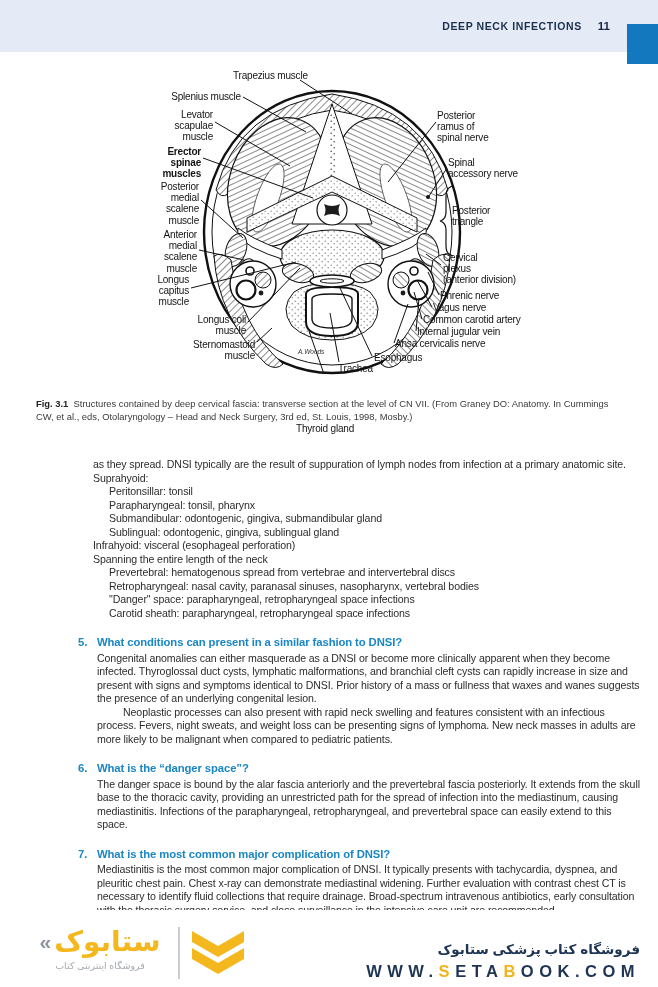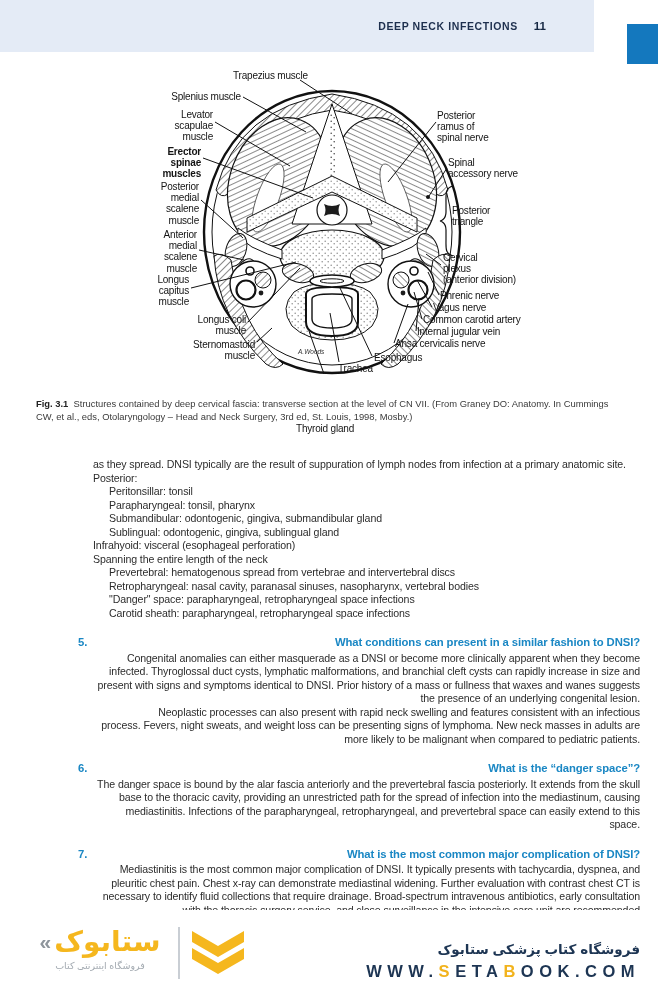--- a/index.html
+++ b/index.html
@@ -1,41 +1,41 @@
 <!DOCTYPE html>
 <html><head>
 <meta charset="utf-8">
 <style>
   html,body{margin:0;padding:0;background:#ffffff;}
   .page{position:relative;width:658px;height:987px;background:#ffffff;overflow:hidden;
         font-family:"Liberation Sans","DejaVu Sans",sans-serif;}
 
   
-  .header-band{position:absolute;top:0;left:0;width:594px;height:52px;background:#e4ebf6;
+  .header-band{position:absolute;top:0;left:0;width:658px;height:52px;background:#e4ebf6;
                display:flex;align-items:center;justify-content:flex-end;padding-right:48px;box-sizing:border-box;}
   .header-title{font-size:10.5px;font-weight:600;letter-spacing:.6px;color:#1d2f4e;}
   .header-page{font-size:11.5px;font-weight:700;color:#152742;margin-left:16px;}
   .header-box{position:absolute;top:24px;right:0;width:31px;height:40px;background:#1478be;}
 
   
   .figure-area{position:absolute;top:60px;left:0;width:658px;height:332px;}
   .fig-label{position:absolute;font-size:10px;line-height:11.2px;color:#141414;white-space:pre-line;letter-spacing:-.2px;}
   .ra{text-align:right;}
   .figure-caption{position:absolute;top:398px;left:36px;width:588px;font-size:9.4px;line-height:12.6px;color:#3a3a3a;}
   .cap-tag{font-weight:700;color:#222;}
 
   
   .main{position:absolute;top:458px;left:78px;width:562px;height:452px;overflow:hidden;
         font-size:10.6px;line-height:13.5px;color:#2c2c2c;letter-spacing:-.1px;}
   .intro{margin-left:15px;}
   .ol0{margin-left:15px;}
   .ol1{margin-left:31px;}
   .q{margin-top:16px;display:flex;}
   .qnum{width:19px;flex:0 0 19px;font-size:11.3px;font-weight:700;color:#1a87c4;}
-  .qbody{flex:1;text-align:right;}
+  .qbody{flex:1;}
   .qtitle{font-size:11.3px;font-weight:700;color:#1a87c4;margin-bottom:2px;}
   .qpara{margin:0;}
   .qpara.indent{text-indent:26px;}
 
   
   .footer{position:absolute;left:0;bottom:0;width:658px;height:64px;background:#fff;}
   .logo{position:absolute;left:30px;top:2px;width:140px;text-align:center;}
   .logo-line{display:flex;align-items:center;justify-content:center;direction:ltr;}
   .logo-chev{color:#8e959c;font-size:21px;font-weight:700;margin-right:3px;}
   .logo-word{color:#f5b71e;font-size:28px;font-weight:700;}
@@ -228,21 +228,21 @@
   </div>
 
   <div class="figure-caption">
     <span class="cap-tag">Fig. 3.1</span>&nbsp;
     <span>Structures contained by deep cervical fascia: transverse section at the level of CN VII. (From Graney DO: Anatomy. In Cummings CW, et al., eds, Otolaryngology – Head and Neck Surgery, 3rd ed, St. Louis, 1998, Mosby.)</span>
   </div>
 
   <div class="main">
     <div class="intro">as they spread. DNSI typically are the result of suppuration of lymph nodes from infection at a primary anatomic site.</div>
     <div>
-      <div class="ol0">Posterior:</div>
+      <div class="ol0">Suprahyoid:</div>
       <div class="ol1">Peritonsillar: tonsil</div>
       <div class="ol1">Parapharyngeal: tonsil, pharynx</div>
       <div class="ol1">Submandibular: odontogenic, gingiva, submandibular gland</div>
       <div class="ol1">Sublingual: odontogenic, gingiva, sublingual gland</div>
       <div class="ol0">Infrahyoid: visceral (esophageal perforation)</div>
       <div class="ol0">Spanning the entire length of the neck</div>
       <div class="ol1">Prevertebral: hematogenous spread from vertebrae and intervertebral discs</div>
       <div class="ol1">Retropharyngeal: nasal cavity, paranasal sinuses, nasopharynx, vertebral bodies</div>
       <div class="ol1">"Danger" space: parapharyngeal, retropharyngeal space infections</div>
       <div class="ol1">Carotid sheath: parapharyngeal, retropharyngeal space infections</div>

